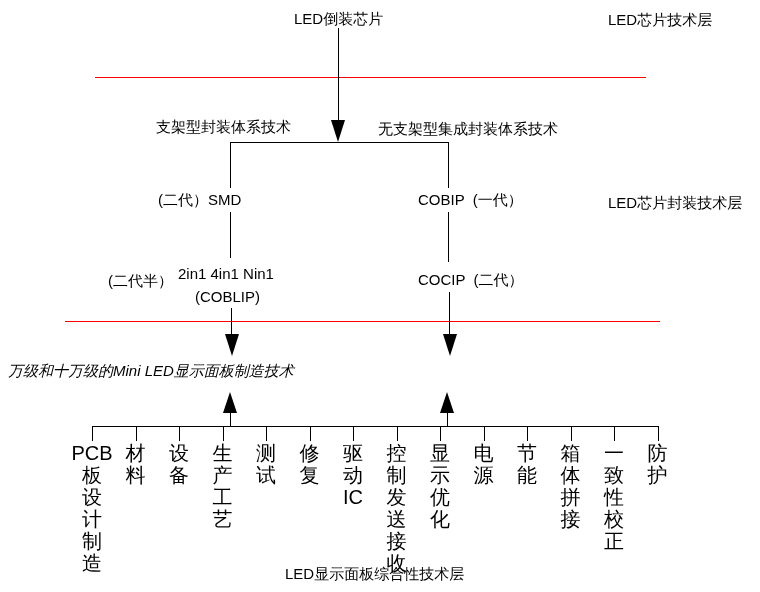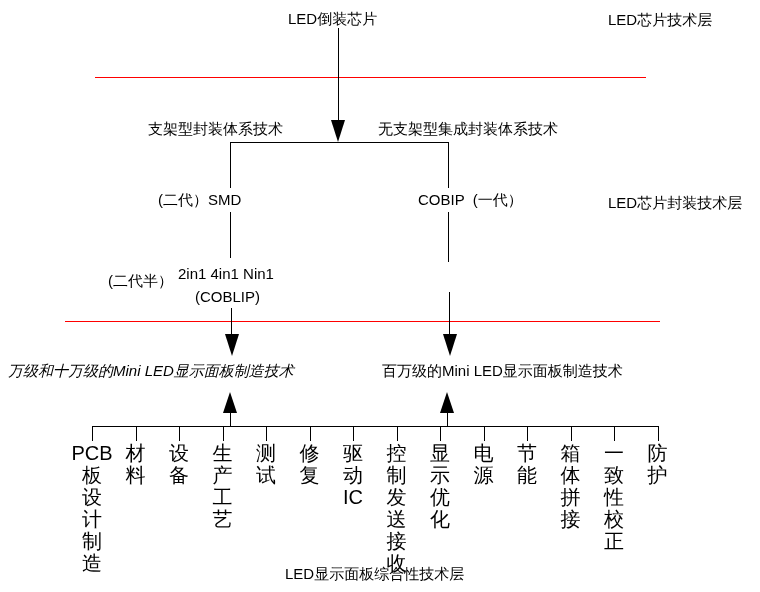--- a/index.html
+++ b/index.html
@@ -19,55 +19,55 @@
     border-left:7px solid transparent; border-right:7px solid transparent;
     border-bottom:21px solid #000; }
   .vlabel { position:absolute; transform:translateX(-50%); text-align:center;
     font-size:20px; line-height:22px; white-space:nowrap; }
 </style>
 </head>
 <body>
 
 <div class="canvas">
 
-  <div class="txt" style="left:288px; top:10px;">LED倒装芯片</div>
+  <div class="txt" style="left:294px; top:10px;">LED倒装芯片</div>
   <div class="txt" style="left:608px; top:11px;">LED芯片技术层</div>
 
   <div class="redline" style="left: 95px; top: 77px; width: 551px; background: rgb(255, 0, 0);"></div>
 
   <div class="vline" style="left:338px; top:28px; height:93px;"></div>
   <div class="arrow-down" style="left:331px; top:120px;"></div>
 
-  <div class="txt" style="left:148px; top:120px;">支架型封装体系技术</div>
+  <div class="txt" style="left:156px; top:120px;font-family:Liberation Mono, monospace;">支架型封装体系技术</div>
   <div class="txt" style="left:378px; top:120px;">无支架型集成封装体系技术</div>
 
   <div class="hline" style="left:230px; top:142px; width:219px;"></div>
   <div class="vline" style="left:230px; top:142px; height:46px;"></div>
   <div class="vline" style="left:448px; top:142px; height:46px;"></div>
 
   <div class="txt" style="left:158px; top:191px;">(二代）SMD</div>
   <div class="txt" style="left:418px; top:191px;">COBIP  (一代）</div>
   <div class="txt" style="left:608px; top:194px;">LED芯片封装技术层</div>
 
   <div class="vline" style="left:230px; top:212px; height:46px;"></div>
   <div class="vline" style="left:448px; top:212px; height:50px;"></div>
 
   <div class="txt" style="left:108px; top:272px;">(二代半）</div>
   <div class="txt" style="left:178px; top:265px;">2in1 4in1 Nin1</div>
   <div class="txt" style="left:195px; top:288px;">(COBLIP)</div>
+  <div class="txt" style="left:418px; top:271px;">COCIP  (二代）</div>
 
   <div class="redline" style="left: 65px; top: 321px; width: 595px; background: rgb(255, 0, 0);"></div>
 
   <div class="vline" style="left:231px; top:308px; height:27px;"></div>
   <div class="arrow-down" style="left:225px; top:334px;"></div>
   <div class="vline" style="left:449px; top:292px; height:43px;"></div>
   <div class="arrow-down" style="left:443px; top:334px;"></div>
 
   <div class="txt" style="left:8px; top:362px;font-style:italic;">万级和十万级的Mini LED显示面板制造技术</div>
-  <div class="txt" style="left:382px; top:362px;">百万级的Mini LED显示面板制造技术</div>
 
   <div class="arrow-up" style="left:223px; top:392px;"></div>
   <div class="vline" style="left:230px; top:410px; height:16px;"></div>
   <div class="arrow-up" style="left:440px; top:392px;"></div>
   <div class="vline" style="left:447px; top:410px; height:16px;"></div>
 
   <div class="hline" style="left:92px; top:426px; width:566px;"></div>
   <div id="comb">
       <div class="vline" style="left: 92px; top: 426px; height: 15px;"></div>
       <div class="vlabel" style="left: 92px; top: 442px;">

